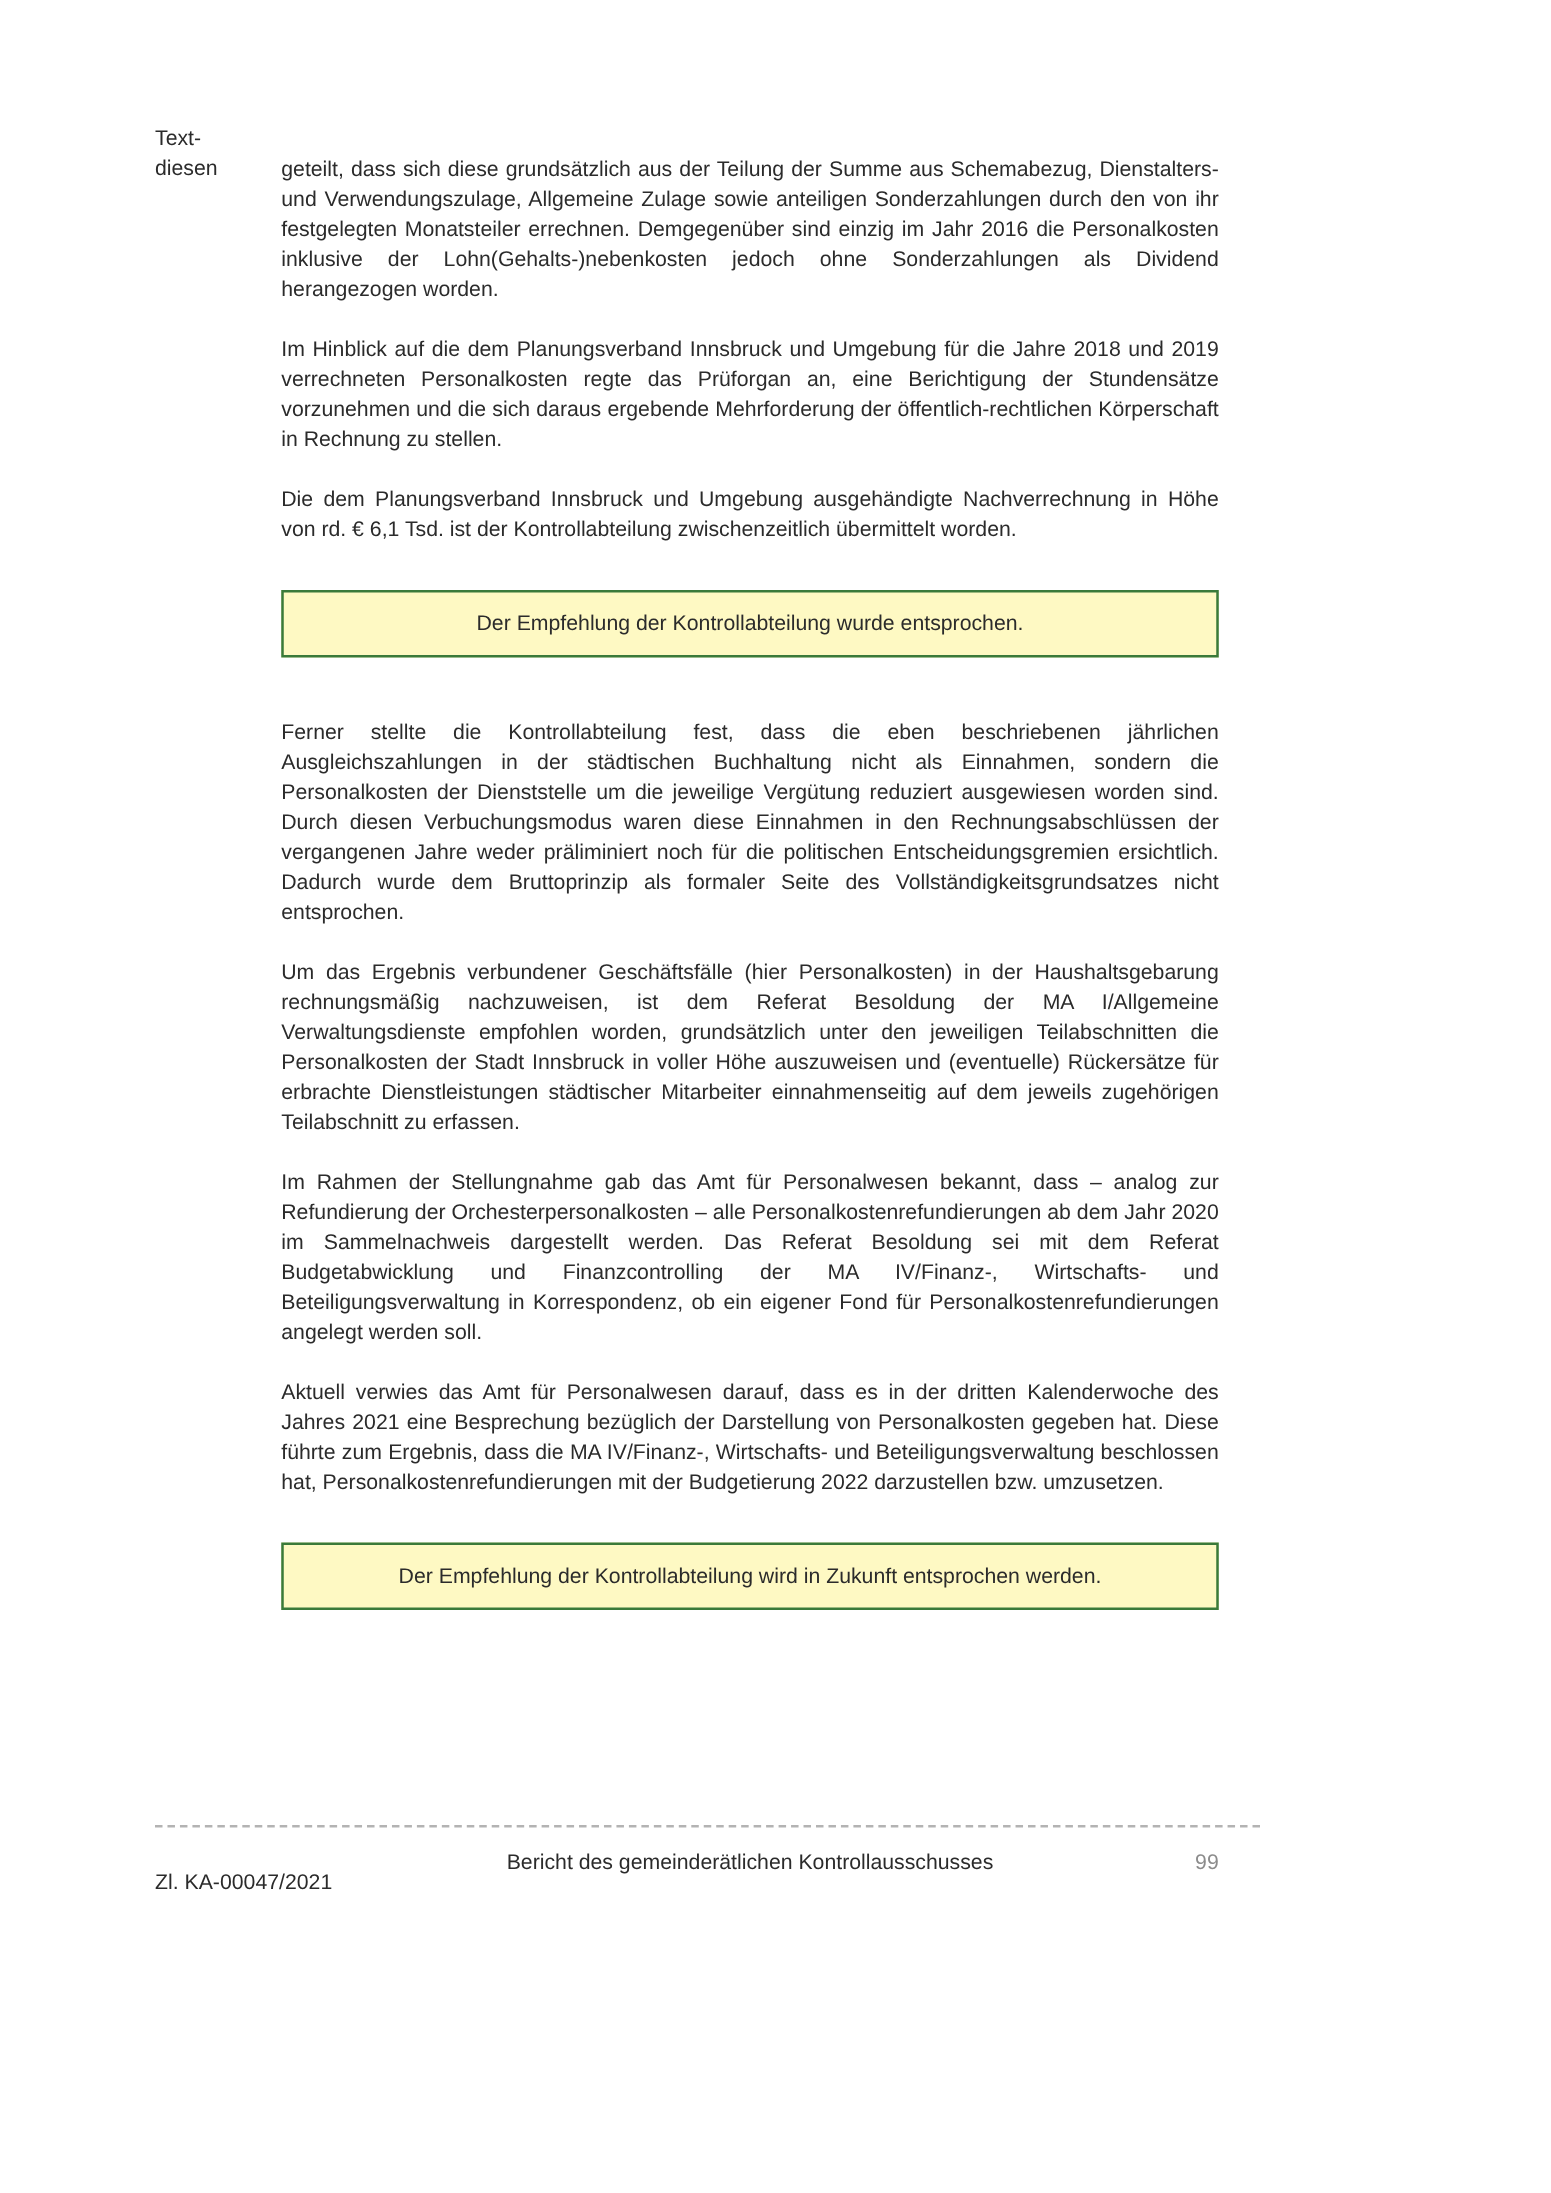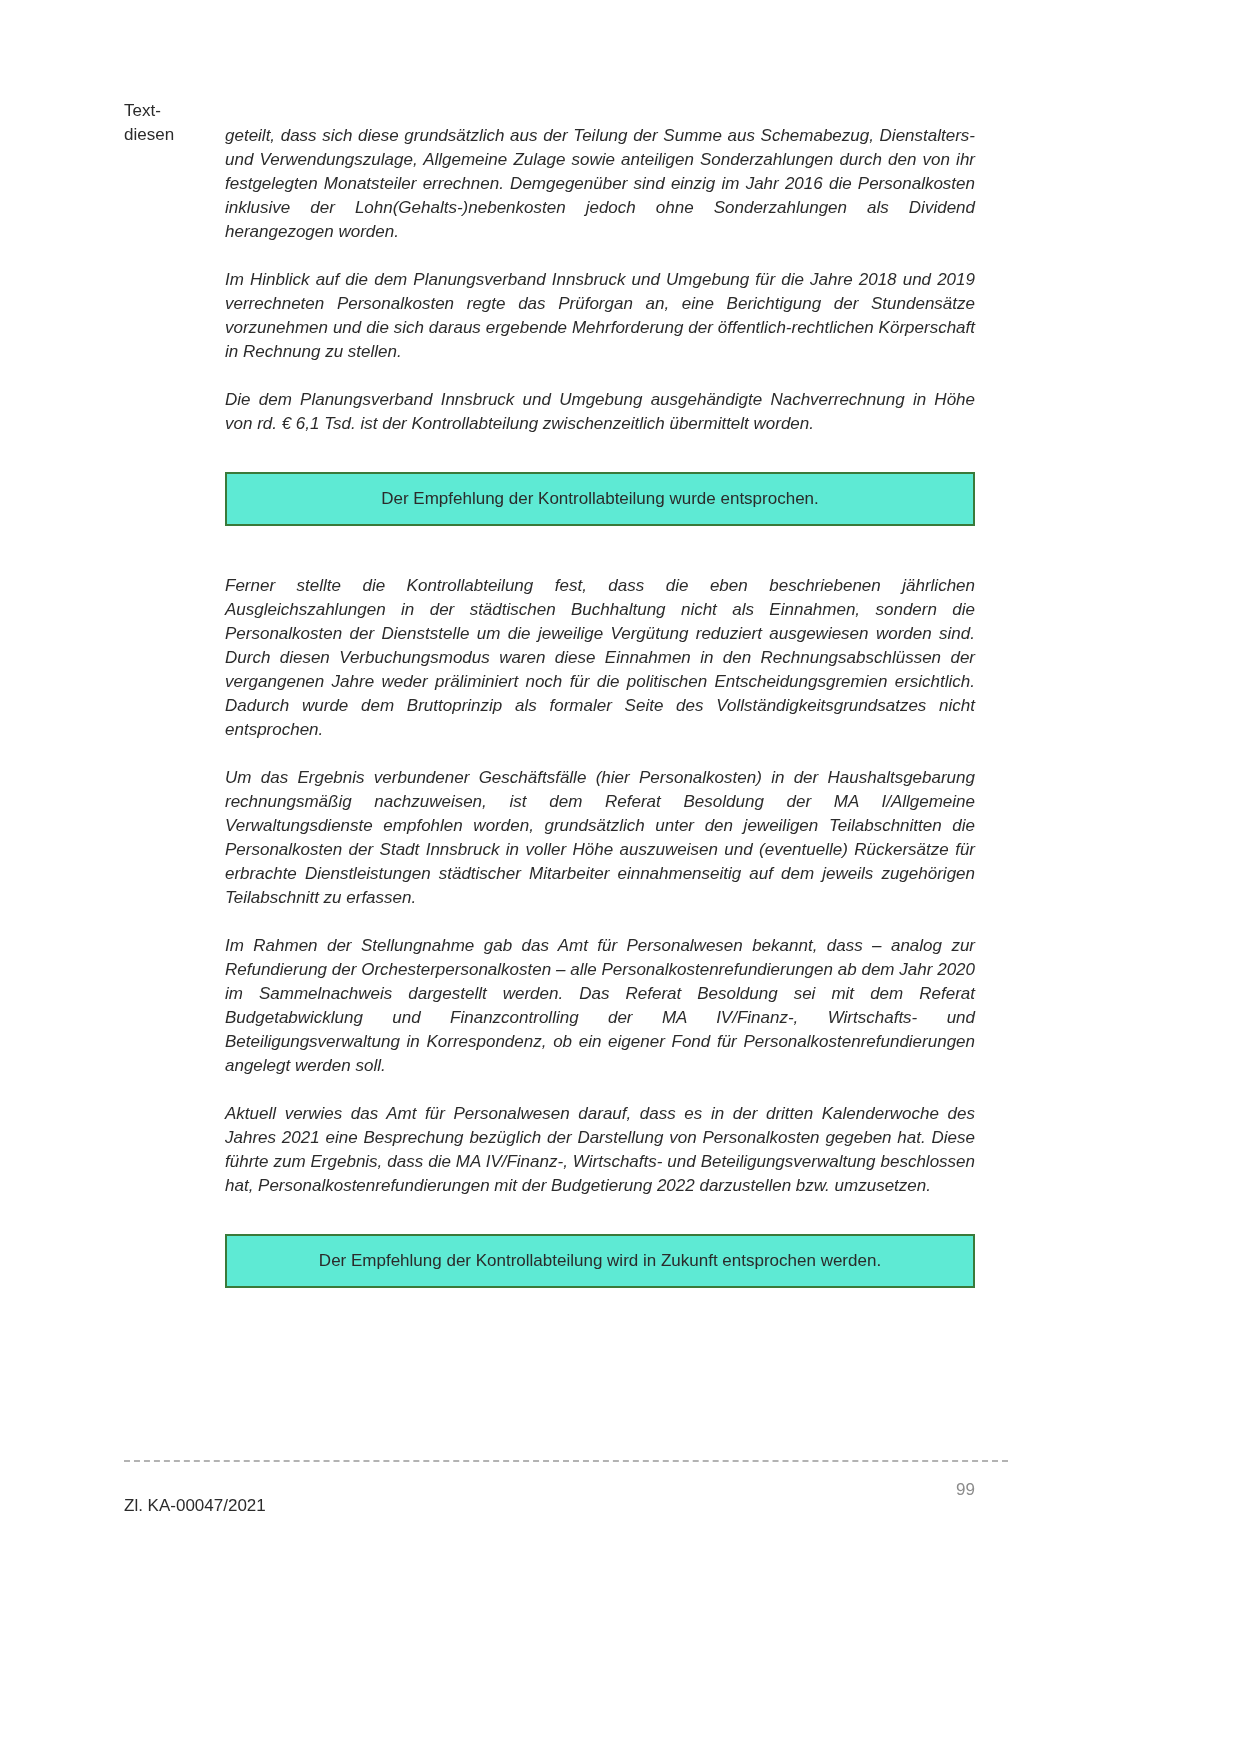--- a/index.html
+++ b/index.html
@@ -30,26 +30,25 @@
     left: 225px;
     top: 124px;
     width: 750px;
   }
   .content p {
     margin: 0 0 24px 0;
     font-size: 17px;
     line-height: 24px;
     text-align: justify;
     hyphens: auto;
-    font-style: italic;
     -webkit-hyphens: auto;
   }
   .rec-box {
     margin: 36px 0 48px 0;
-    background: #5eead4;
+    background: #fef9c3;
     border: 2px solid #3a7a3a;
     padding: 13px 10px;
     text-align: center;
     font-size: 17px;
     line-height: 24px;
   }
   .footer-divider {
     position: absolute;
     left: 124px;
     top: 1460px;
@@ -110,16 +109,17 @@
 
     <div class="rec-box">
       <span>Der Empfehlung der Kontrollabteilung wird in Zukunft entsprochen werden.</span>
     </div>
   </div>
 
   <div class="footer-divider"></div>
 
   <div class="footer-row">
     <span class="footer-ref">Zl. KA-00047/2021</span>
+    <span class="footer-title">Bericht des gemeinderätlichen Kontrollausschusses</span>
     <span class="footer-page">99</span>
   </div>
 
 </div>
 
 </body></html>

